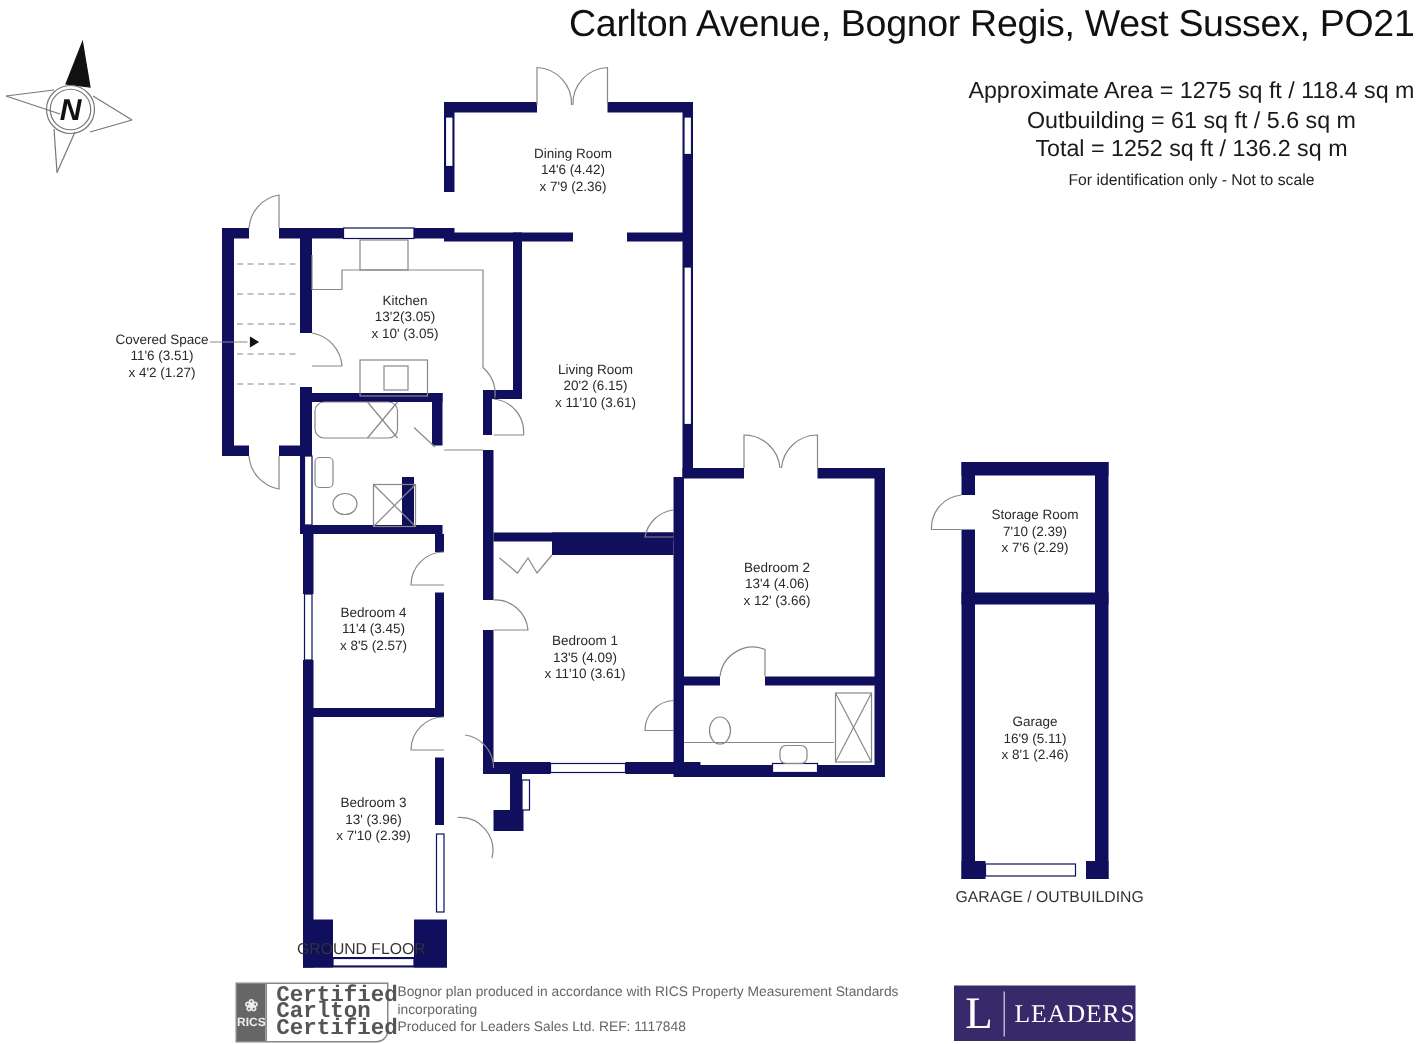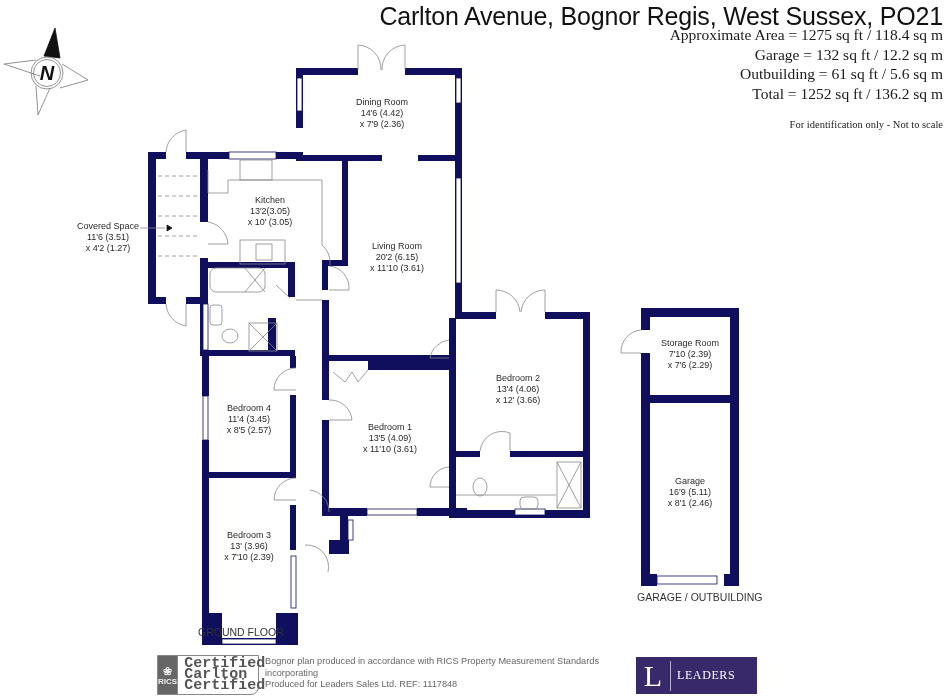--- a/index.html
+++ b/index.html
@@ -1,39 +1,38 @@
 <!DOCTYPE html>
 <html><head>
 <meta charset="utf-8">
 <style>
   html, body { margin: 0; padding: 0; background: #ffffff; }
   body { width: 951px; height: 696px; position: relative; overflow: hidden; font-family: "Liberation Sans", sans-serif; color: #111; }
   .title { position: absolute; right: 8px; top: 2px; font-size: 25px; font-weight: normal; letter-spacing: -0.2px; white-space: nowrap; color: #111; }
-  .areas { position: absolute; right: 8px; top: 25px; text-align: right; font-size: 15.5px; line-height: 19.5px; color: #1a1a1a; font-family: Liberation Serif, serif; }
-  .areas .note { font-size: 10.5px; line-height: 14px; margin-top: 15px; color: #222; }
+  .areas { position: absolute; right: 8px; top: 51px; text-align: center; font-size: 15.5px; line-height: 19.5px; color: #1a1a1a; }
+  .areas .note { font-size: 10.5px; line-height: 14px; margin-top: 3px; color: #222; }
   svg.plan { position: absolute; left: 0; top: 0; }
   .lbl { font-family: "Liberation Sans", sans-serif; font-size: 9px; fill: #2a2a2a; text-anchor: middle; }
   .floor-lbl { font-family: "Liberation Sans", sans-serif; font-size: 10.5px; fill: #333; }
   .footer { position: absolute; left: 0; top: 652px; width: 951px; height: 44px; }
   .rics { position: absolute; left: 157px; top: 3px; width: 100px; height: 38px; border: 1px solid #888; border-radius: 0 0 8px 0; display: flex; }
   .rics .seal { width: 36px; height: 38px; background: #666; color: #eee; font-size: 8px; font-weight: bold; display: flex; flex-direction: column; align-items: center; justify-content: center; }
   .rics .seal .crest { font-size: 11px; line-height: 12px; }
   .rics .cpm { padding: 2px 0 0 6px; font-family: Liberation Mono, monospace; font-weight: bold; font-size: 15px; line-height: 11px; color: #555; border-left: 1px solid #888; }
   .disclaimer { position: absolute; left: 265px; top: 4px; width: 370px; font-size: 9.2px; line-height: 11.5px; color: #666; }
   .leaders { position: absolute; left: 636px; top: 5px; width: 121px; height: 37px; background: #37296a; color: #fff; display: flex; align-items: center; font-family: "Liberation Serif", serif; }
   .leaders .big { font-size: 30px; width: 34px; text-align: center; border-right: 1px solid #b8b0d4; line-height: 30px; margin-right: 6px; }
-  .leaders .word { font-size: 12px; letter-spacing: 0.6px; }
+  .leaders .word { font-size: 17px; letter-spacing: 0.6px; }
 </style>
 </head>
 <body>
 
 <div class="title">Carlton Avenue, Bognor Regis, West Sussex, PO21</div>
 <div class="areas">
   <div>Approximate Area = 1275 sq ft / 118.4 sq m</div>
-  <div>Garage = 132 sq ft / 12.2 sq m</div>
   <div>Outbuilding = 61 sq ft / 5.6 sq m</div>
   <div>Total = 1252 sq ft / 136.2 sq m</div>
   <div class="note">For identification only - Not to scale</div>
 </div>
 
 <svg class="plan" width="951" height="650" viewBox="0 0 951 650">
 
   <g stroke="#777" stroke-width="0.8" fill="none">
     <polygon points="55,28 60,58 44,56" fill="#111" stroke="#111"></polygon>
     <line x1="4" y1="64" x2="36" y2="60"></line>

